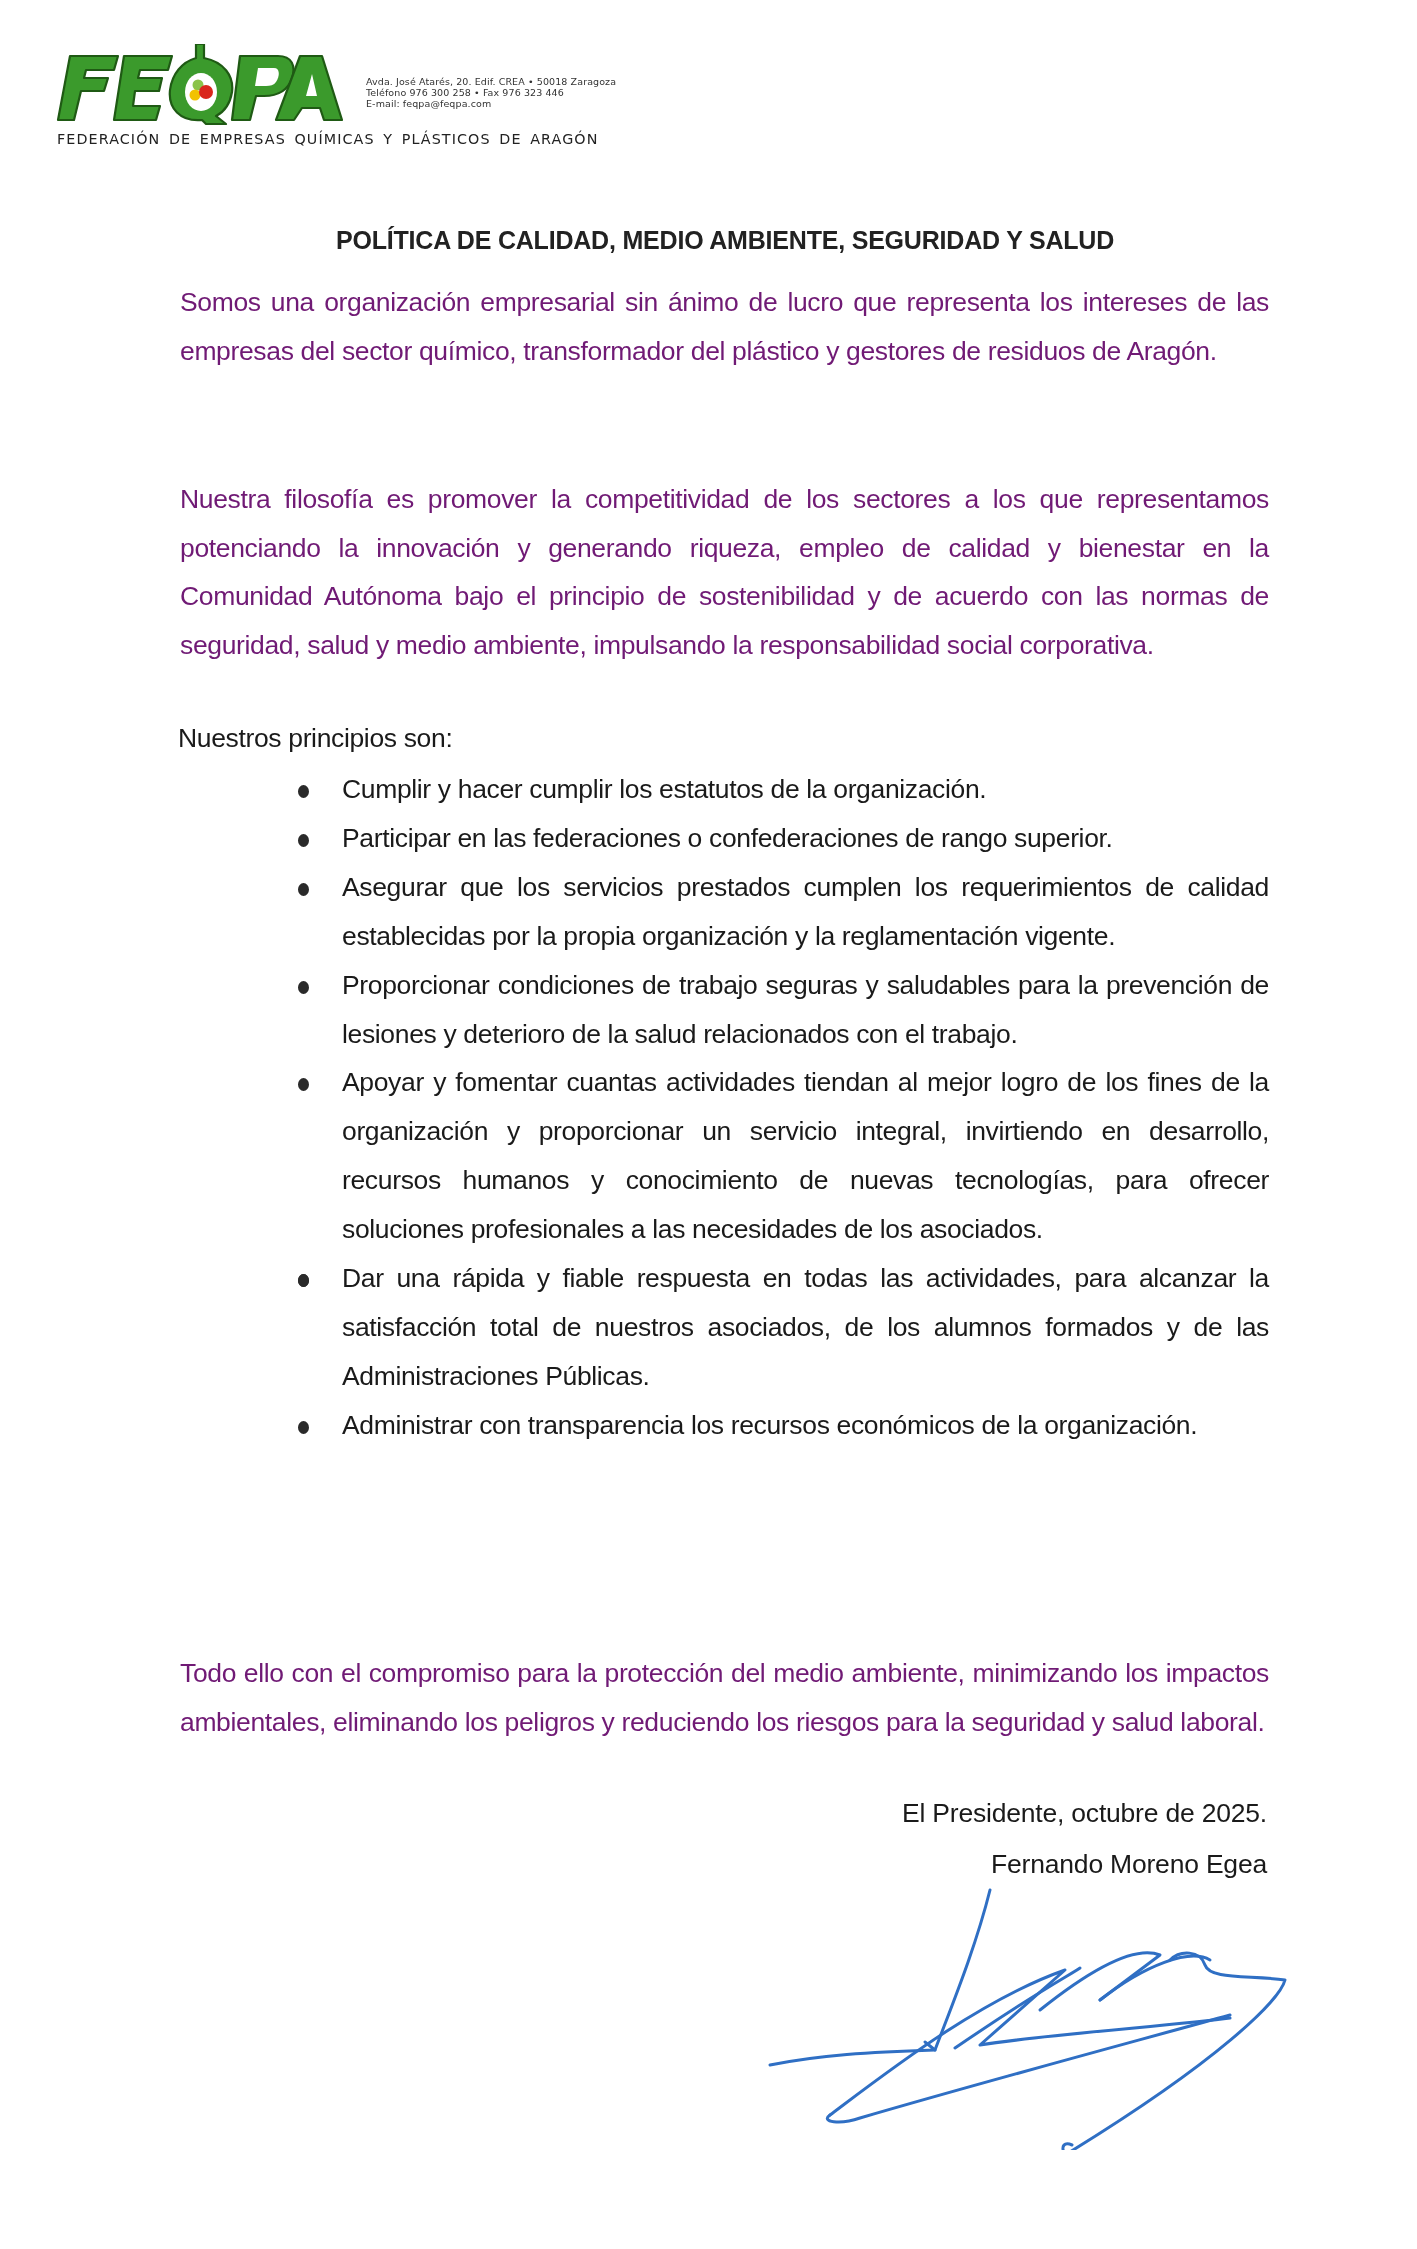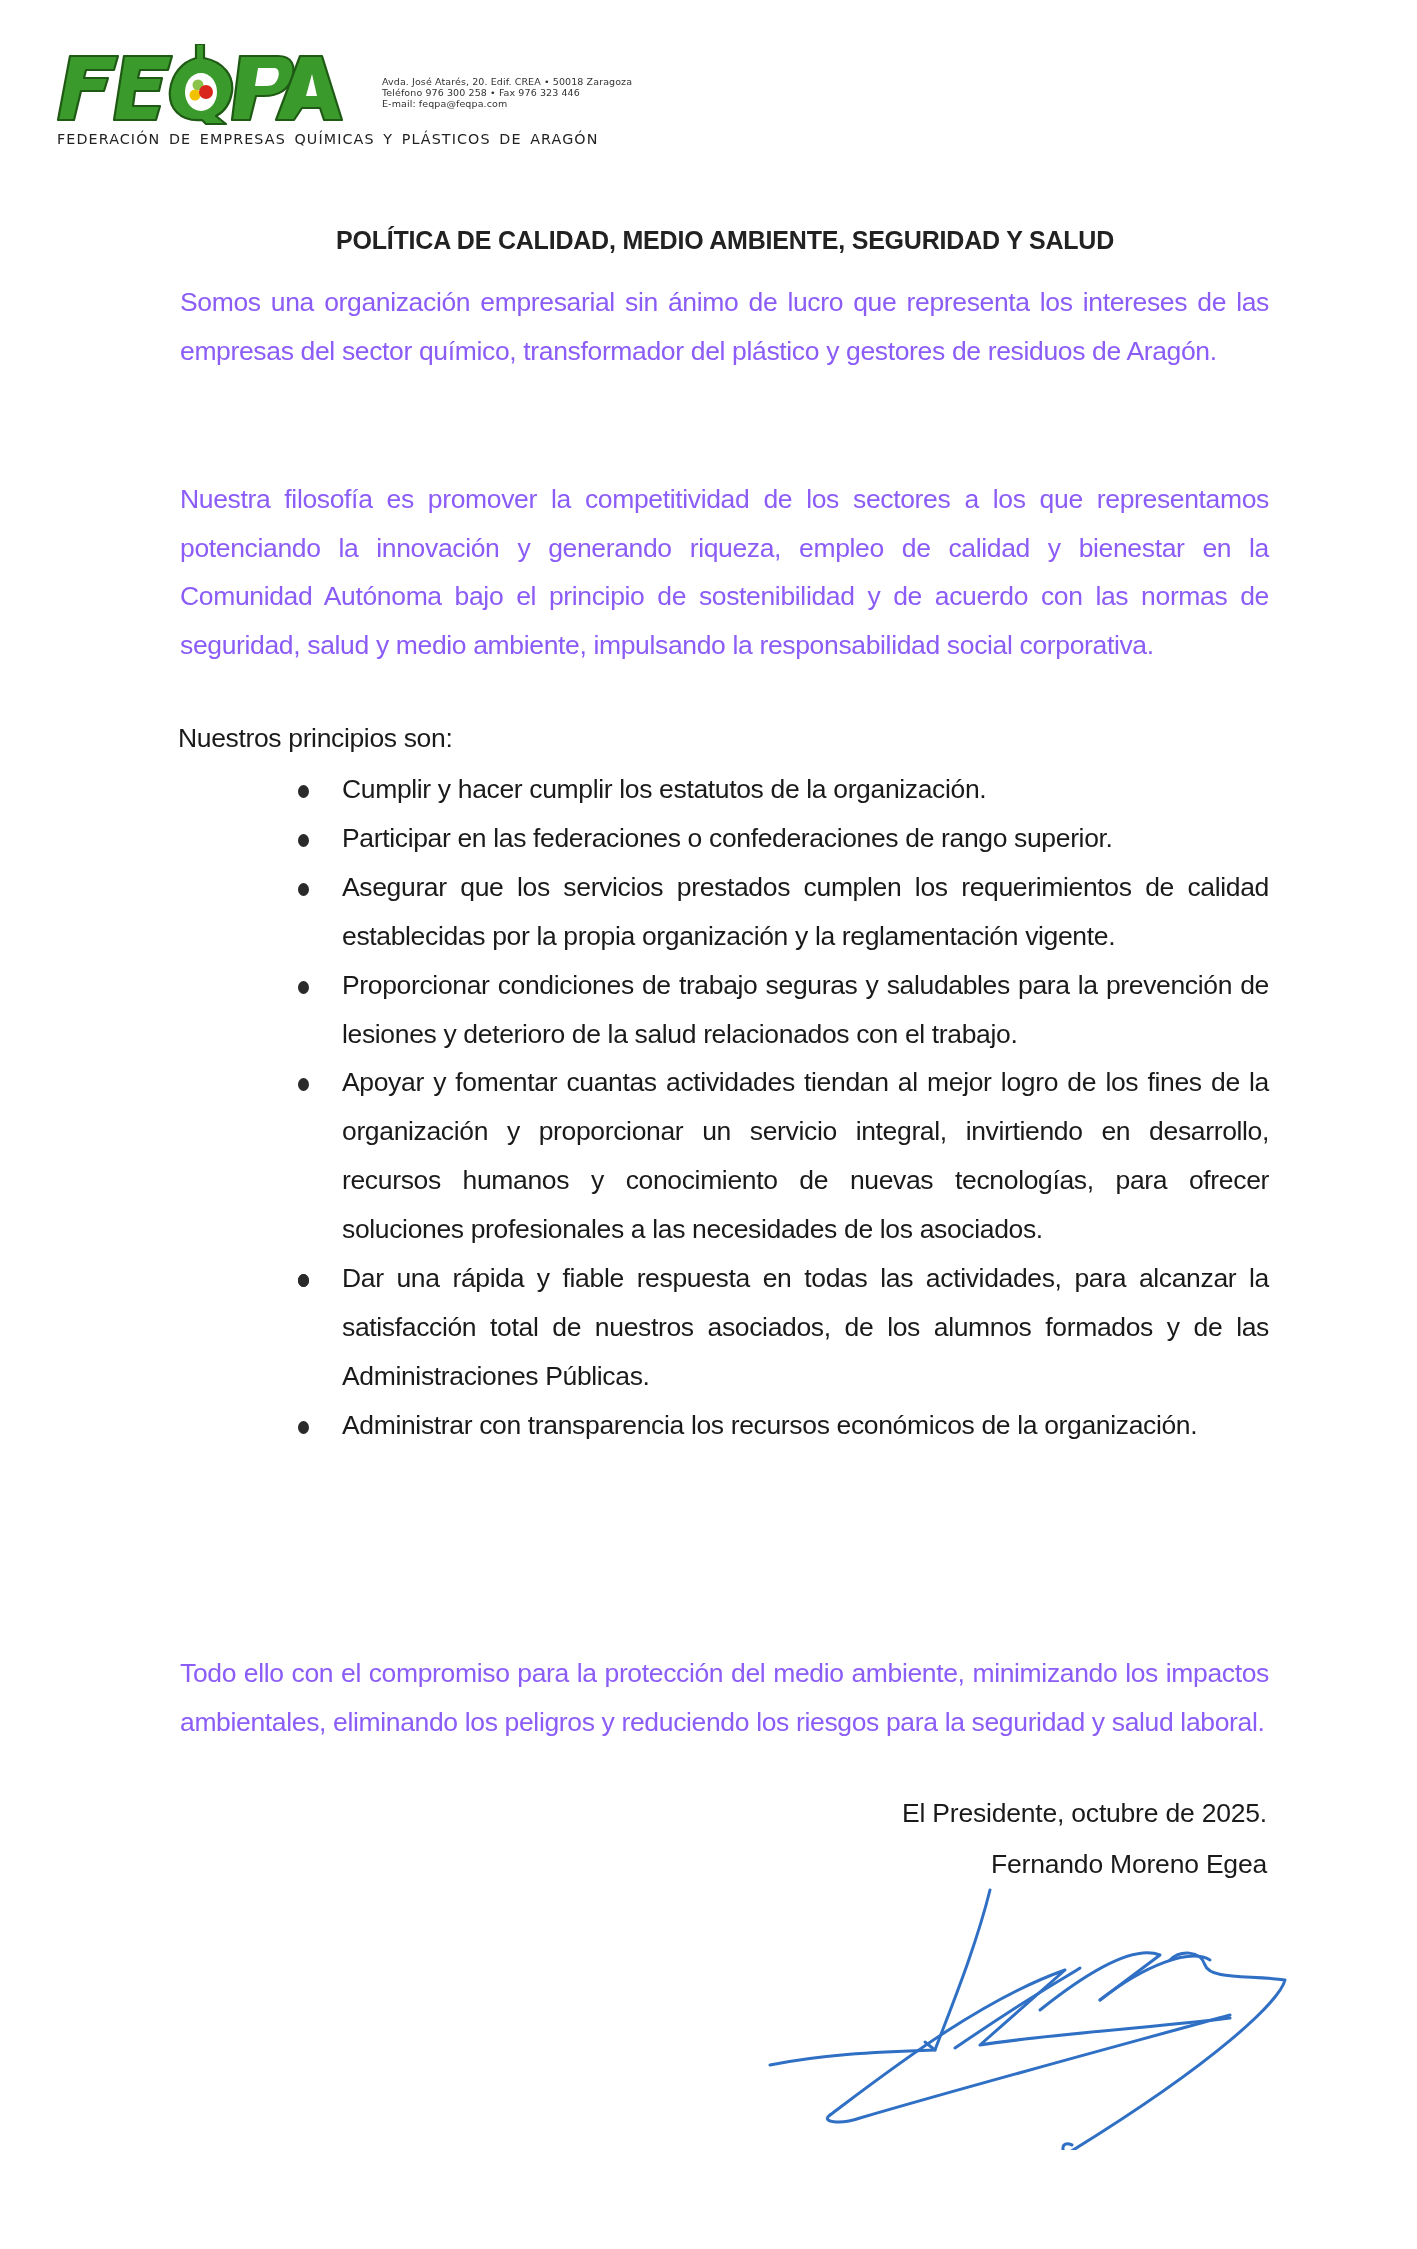--- a/index.html
+++ b/index.html
@@ -1,22 +1,22 @@
 <!DOCTYPE html>
 <html><head>
 <meta charset="utf-8">
 <style>
   html, body { margin:0; padding:0; background:#ffffff; }
   body { width:1417px; height:2249px; position:relative; overflow:hidden; font-family:"Liberation Sans", sans-serif; color:#1a1a1a; }
   .logo { position:absolute; left:56px; top:44px; width:290px; height:82px; }
-  .contact { position:absolute; left:382px; top:76px; font-family:"DejaVu Sans", sans-serif; font-size:9.5px; line-height:11px; color:#333; letter-spacing:0.1px; }
+  .contact { position:absolute; left:366px; top:76px; font-family:"DejaVu Sans", sans-serif; font-size:9.5px; line-height:11px; color:#333; letter-spacing:0.1px; }
   .contact div { white-space:nowrap; }
   .tagline { position:absolute; left:57px; top:131px; font-family:"DejaVu Sans", sans-serif; font-size:14.3px; letter-spacing:1.1px; color:#222; white-space:nowrap; word-spacing:3px; }
   .title { position:absolute; left:180px; width:1090px; top:226px; text-align:center; font-weight:bold; font-size:25px; letter-spacing:-0.2px; color:#222; }
-  .para { position:absolute; left:180px; width:1089px; font-size:26.5px; line-height:48.7px; text-align:justify; color:#8b5cf6; letter-spacing:-0.35px; }
+  .para { position:absolute; left:180px; width:1089px; font-size:26.5px; line-height:48.7px; text-align:justify; color:#701a75; letter-spacing:-0.35px; }
   .p1 { top:278px; }
   .p2 { top:475px; }
   .intro { position:absolute; left:178px; top:714px; font-size:26.5px; line-height:48.7px; letter-spacing:-0.35px; }
   .bullets { position:absolute; left:342px; width:927px; top:765px; margin:0; padding:0; list-style:none; }
   .bullets li { position:relative; font-size:26.5px; line-height:48.9px; text-align:justify; letter-spacing:-0.35px; }
   .bullets li .dot { position:absolute; left:-44px; top:20px; width:11px; height:13px; border-radius:50%; background:#2a2a2a; }
   .p3 { top:1649px; }
   .sign-date { position:absolute; right:150px; top:1798px; font-size:26.5px; letter-spacing:-0.2px; white-space:nowrap; }
   .sign-name { position:absolute; right:150px; top:1849px; font-size:26.5px; letter-spacing:-0.2px; white-space:nowrap; }
   .signature { position:absolute; left:760px; top:1860px; width:560px; height:290px; }

